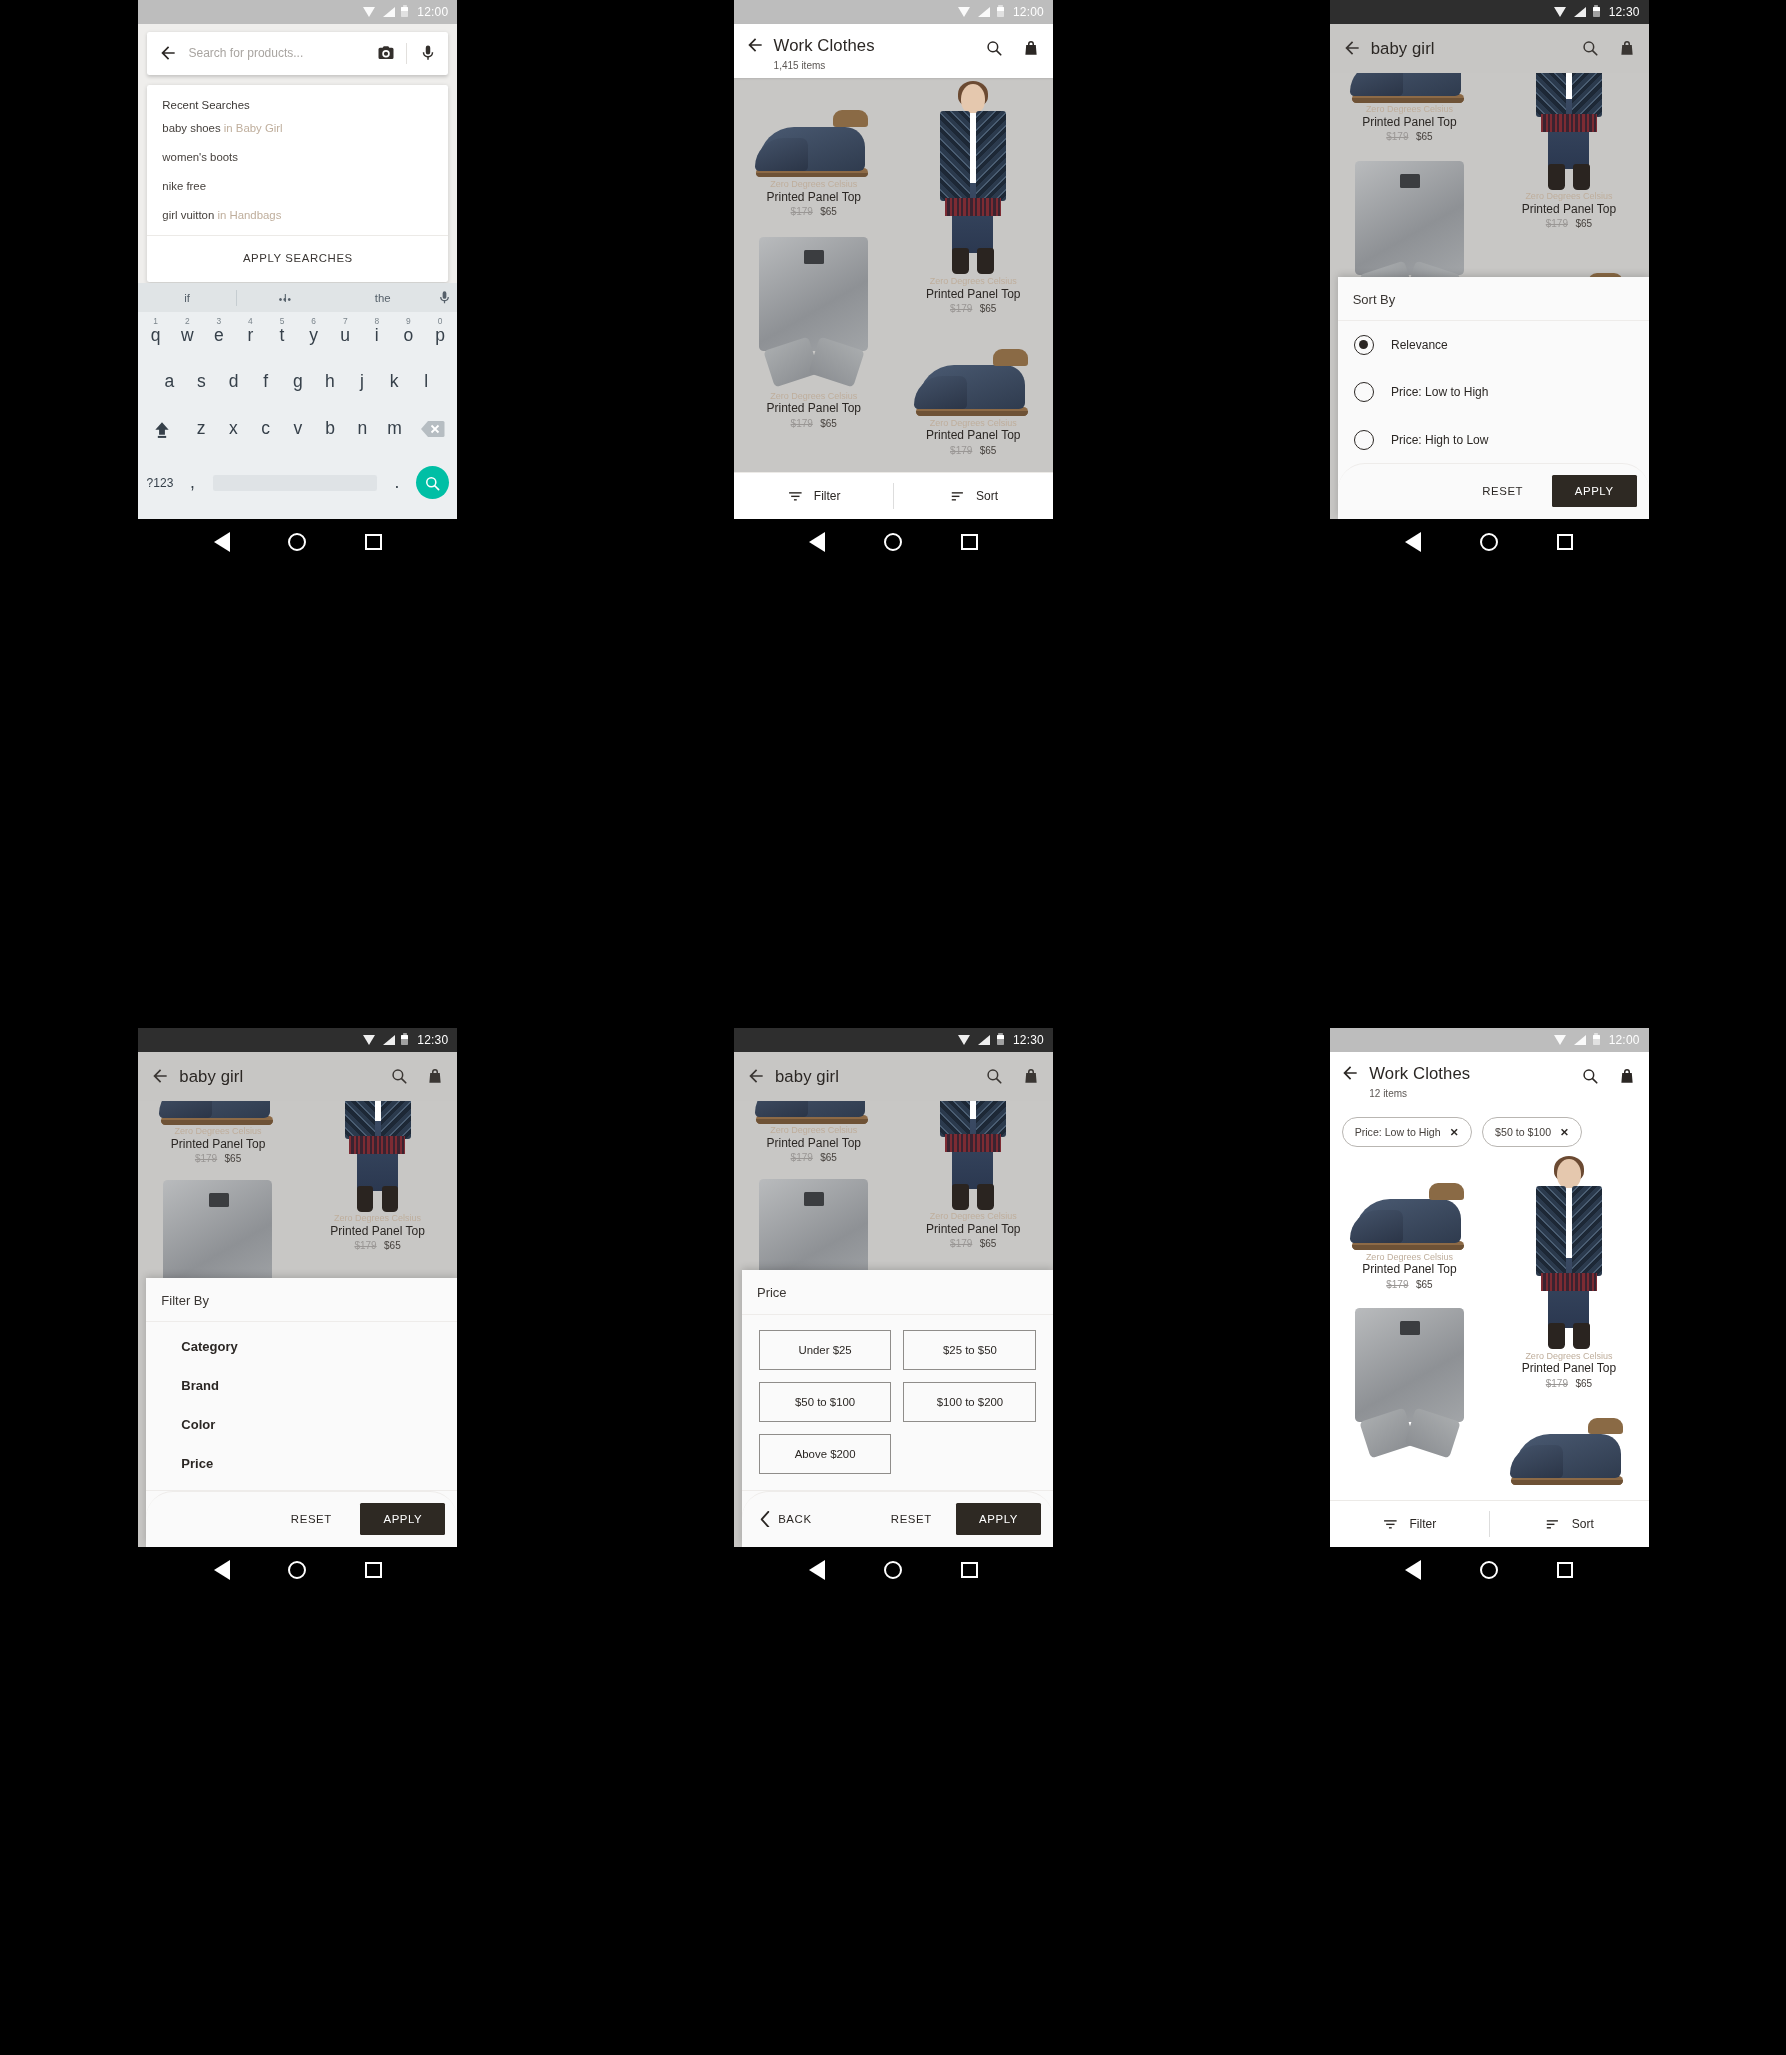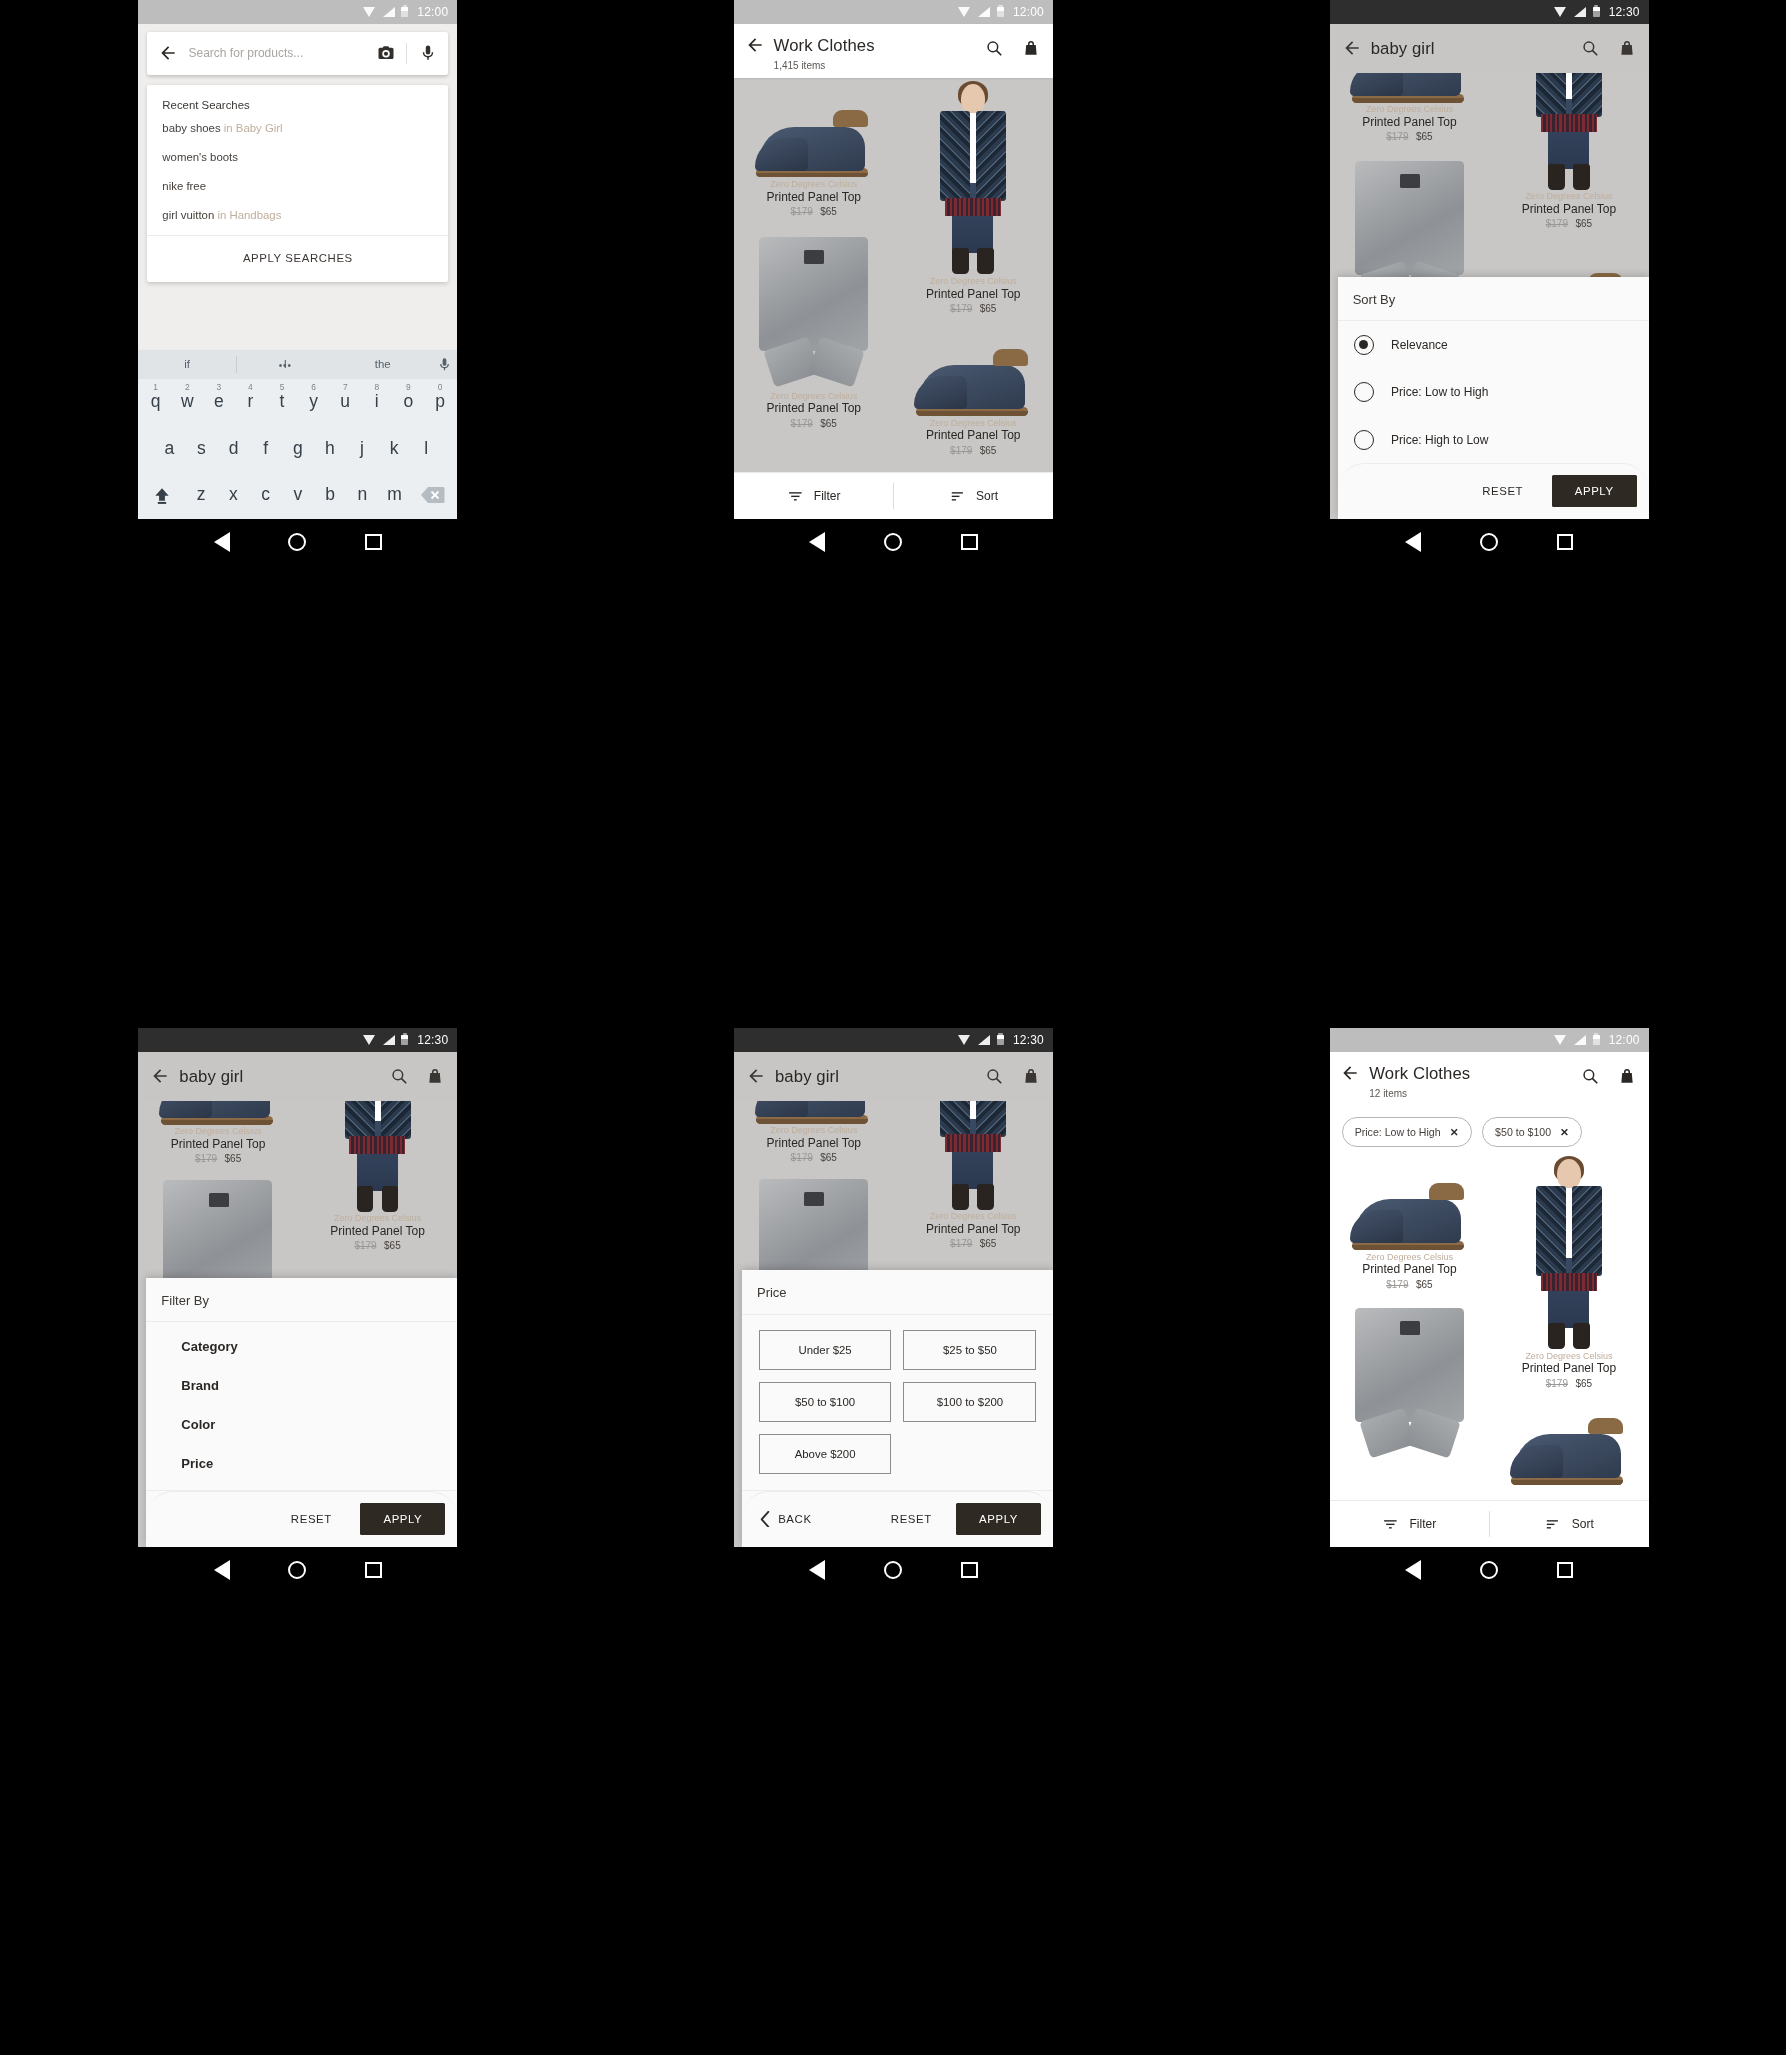--- a/index.html
+++ b/index.html
@@ -312,20 +312,36 @@
           <div class="key">n</div>
           <div class="key">m</div>
           <div class="key wide">
             <svg width="24" height="18" viewBox="0 0 24 18" style="margin:0 auto">
                   <path d="M7 1h15a1.5 1.5 0 011.5 1.5v13A1.5 1.5 0 0122 17H7L0 9l7-8z" fill="#b6bdc2"></path>
                   <path d="M10.5 5.5l7 7M17.5 5.5l-7 7" stroke="#fff" stroke-width="1.8"></path>
                 </svg>
           </div>
         </div>
 
+        <div class="kb-row r4">
+          <div class="key sym">?123</div>
+          <div class="key">,</div>
+          <div class="key space">
+                <div class="space-bar"></div>
+              </div>
+          <div class="key">.</div>
+          <div class="key searchkey">
+            <div class="search-fab">
+              <svg width="16.7" height="16.7" viewBox="0 0 24 24">
+                    <circle cx="10.5" cy="10.5" r="6.5" fill="none" stroke="#fff" stroke-width="2.2"></circle>
+                    <path d="M15.5 15.5L21 21" stroke="#fff" stroke-width="2.4" stroke-linecap="round"></path>
+                  </svg>
+            </div>
+          </div>
+        </div>
       </div>
     </div>
 
     <div class="navbar">
       <div class="nav-back"></div>
       <div class="nav-home"></div>
       <div class="nav-recent"></div>
     </div>
   </div>
   </div>

